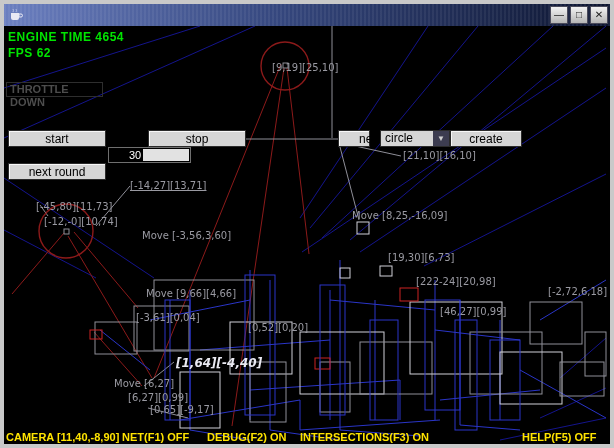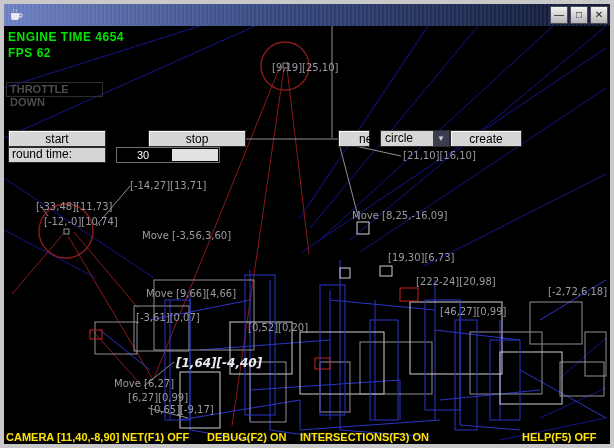--- a/index.html
+++ b/index.html
@@ -28,21 +28,21 @@
               font-size:11px; line-height:13px; padding-left:3px; border:1px solid #2e2e2e; }
   #throttle-up { top:40px; }
   #throttle-down { top:56px; }
   .swing-btn { position:absolute; height:17px; background:#d6d6d6; border:1px solid #2b2b2b;
                box-shadow: inset 1px 1px 0 #f8f8f8; font-family:"Liberation Sans",sans-serif;
                font-size:12px; color:#000; text-align:center; line-height:14px; cursor:default; }
   #btn-start { left:4px;  top:104px; width:98px; }
   #btn-stop  { left:102px; top:104px; width:98px;margin-left:42px; }
   .round-label { position:absolute; left:4px; top:121px; width:98px; height:16px; background:#d6d6d6;
                  border:1px solid #2b2b2b; font-size:12px; color:#000; line-height:13px; padding-left:3px; }
-  .round-field { position:absolute; left:112px; top:121px; width:104px; height:16px; background:#000;
+  .round-field { position:absolute; left:104px; top:121px; width:83px; height:16px; background:#000;
                  border:1px solid #6f6f6f; }
   .round-value { position:absolute; left:20px; top:1px; color:#fff; font-size:11px; line-height:13px; }
   .round-fill  { position:absolute; right:1px; top:1px; width:46px; height:12px; background:#e2e2e2; }
   #btn-next-round { left:4px; top:137px; width:98px; }
   #btn-new    { left:334px; top:104px; width:32px;padding-left:20px; }
   .combo { position:absolute; left:376px; top:104px; width:70px; height:17px; display:flex;
            border:1px solid #2b2b2b; background:#d6d6d6; }
   .combo-text { flex:1; font-size:12px; color:#000; line-height:15px; padding-left:4px; }
   .combo-arrow { width:16px; background:#3c3c50; color:#cfcfcf; font-size:8px; text-align:center; line-height:15px; }
   #btn-create { left:446px; top:104px; width:72px; }
@@ -162,49 +162,49 @@
         <rect x="486" y="314" width="30" height="80" fill="none" stroke="#2a35c8"></rect>
         <rect x="161" y="274" width="25" height="120" fill="none" stroke="#2a35c8"></rect>
         <rect x="366" y="294" width="28" height="100" fill="none" stroke="#2a35c8"></rect>
         <rect x="451" y="294" width="22" height="110" fill="none" stroke="#2a35c8"></rect>
         <circle cx="281" cy="40" r="24" fill="none" stroke="#8c1a1a" stroke-width="1.4"></circle>
         <circle cx="62" cy="205" r="27" fill="none" stroke="#8c1a1a" stroke-width="1.4"></circle>
       </svg>
     <div id="labels">
         <span class="coord-label" style="left: 268px; top: 36px;">[9,19][25,10]</span>
         <span class="coord-label" style="left: 399px; top: 124px;">[21,10][16,10]</span>
-        <span class="coord-label" style="left: 126px; top: 154px;">[-14,27][13,71]</span>
-        <span class="coord-label" style="left: 32px; top: 175px;">[-33,48][11,73]</span>
+        <span class="coord-label" style="left: 126px; top: 154px; text-decoration: underline;">[-14,27][13,71]</span>
+        <span class="coord-label" style="left: 32px; top: 175px;">[-45,80][11,73]</span>
         <span class="coord-label" style="left: 40px; top: 190px;">[-12,-0][10,74]</span>
         <span class="coord-label" style="left: 138px; top: 204px;">Move [-3,56,3,60]</span>
         <span class="coord-label" style="left: 348px; top: 184px;">Move [8,25,-16,09]</span>
         <span class="coord-label" style="left: 384px; top: 226px;">[19,30][6,73]</span>
         <span class="coord-label" style="left: 412px; top: 250px;">[222-24][20,98]</span>
         <span class="coord-label" style="left: 436px; top: 280px;">[46,27][0,99]</span>
         <span class="coord-label" style="left: 544px; top: 260px;">[-2,72,6,18]</span>
         <span class="coord-label" style="left: 244px; top: 296px;">[0,52][0,20]</span>
-        <span class="coord-label" style="left: 132px; top: 286px;">[-3,61][0,07]</span>
+        <span class="coord-label" style="left: 132px; top: 286px;">[-3,61][0,04]</span>
         <span class="coord-label" style="left: 142px; top: 262px;">Move [9,66][4,66]</span>
         <span class="coord-label bright" style="left: 172px; top: 330px;">[1,64][-4,40]</span>
         <span class="coord-label" style="left: 110px; top: 352px;">Move [6,27]</span>
         <span class="coord-label" style="left: 124px; top: 366px;">[6,27][0,99]</span>
         <span class="coord-label" style="left: 146px; top: 378px;">[0,65][-9,17]</span>
       </div>
 
     <div class="hud-green" id="engine-time">ENGINE TIME 4654</div>
     <div class="hud-green" id="fps">FPS 62</div>
     <div class="throttle" id="throttle-down">THROTTLE DOWN</div>
 
     <button class="swing-btn" id="btn-start">start</button>
     <button class="swing-btn" id="btn-stop">stop</button>
-    <div class="round-label">round time:</div>
     <div class="round-field">
       <span class="round-value">30</span>
       <span class="round-fill"></span>
     </div>
+    <button class="swing-btn" id="btn-next-round">next round</button>
 
     <button class="swing-btn" id="btn-new">new</button>
     <div class="combo">
       <span class="combo-text">circle</span>
       <span class="combo-arrow">▼</span>
     </div>
     <button class="swing-btn" id="btn-create">create</button>
 
     <div class="status-item" id="st-camera" style="color: rgb(255, 228, 0);">CAMERA [11,40,-8,90]</div>
     <div class="status-item" id="st-net" style="color: rgb(255, 228, 0);">NET(F1) OFF</div>

